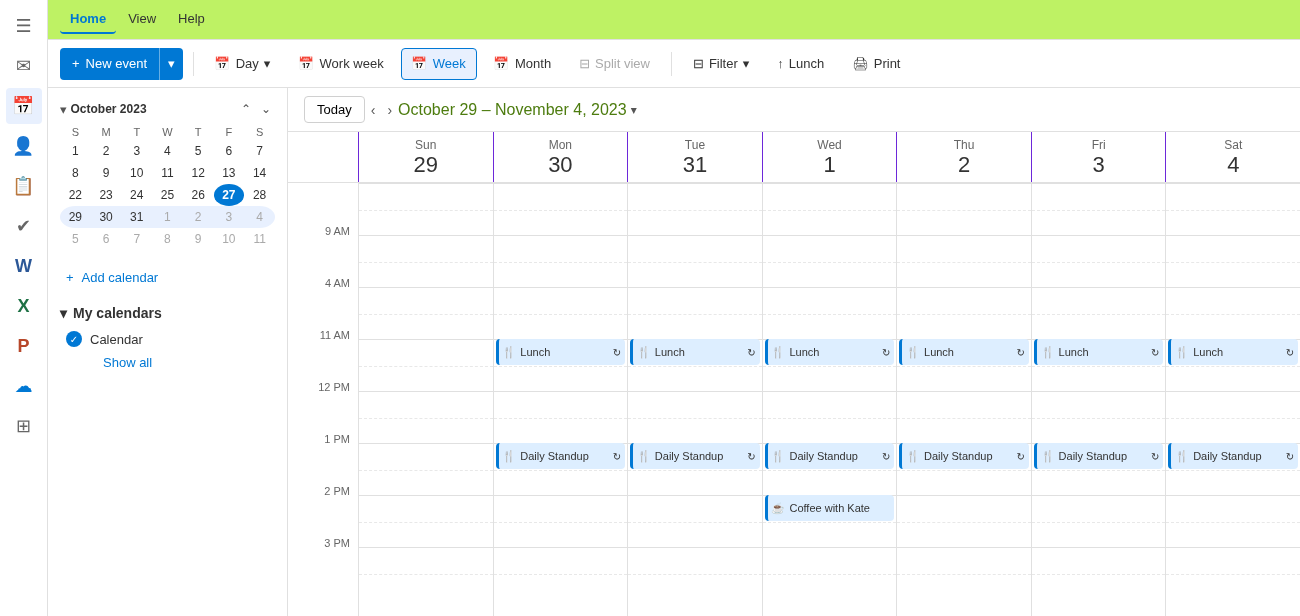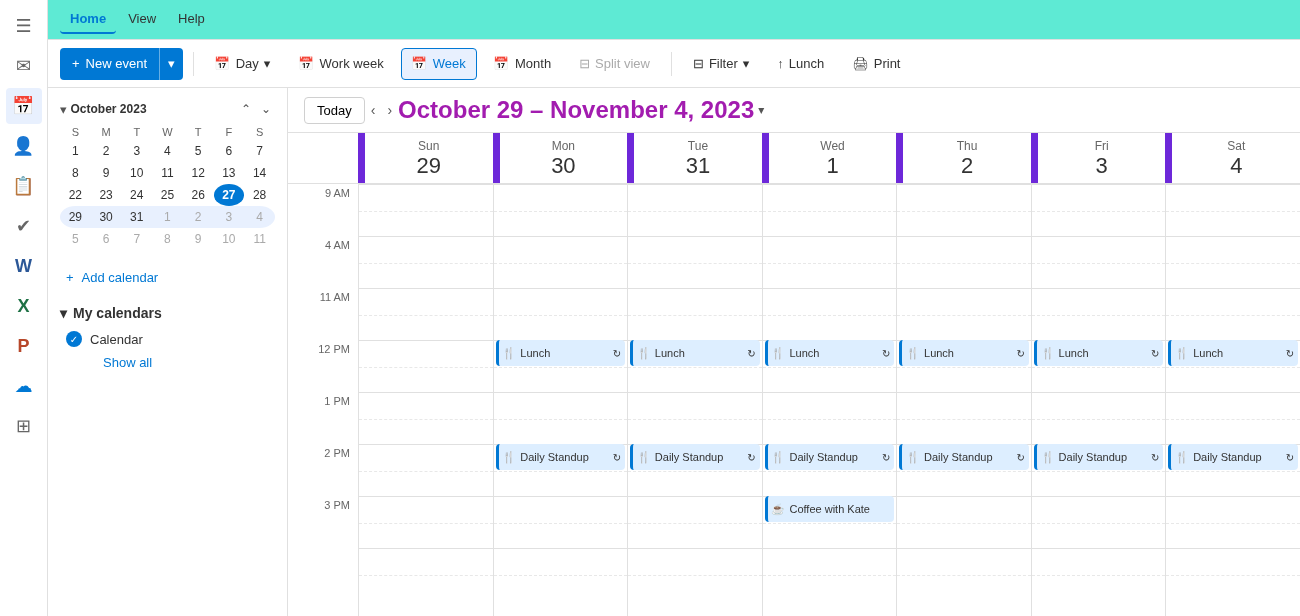--- a/index.html
+++ b/index.html
@@ -34,21 +34,21 @@
     .main-content {
       flex: 1;
       display: flex;
       flex-direction: column;
       overflow: hidden;
     }
 
     
     .top-bar {
       height: 40px;
-      background: #5eead4;
+      background: #bef264;
       border-bottom: 1px solid #e0e0e0;
       display: flex;
       align-items: center;
       padding: 0 12px;
       gap: 2px;
       text-align: center;
     }
     .menu-item {
       padding: 6px 10px;
       cursor: pointer;
@@ -263,23 +263,23 @@
     .nav-arrow {
       background: none;
       border: none;
       cursor: pointer;
       padding: 4px 6px;
       border-radius: 4px;
       font-size: 14px;
       color: #555;
     }
     .cal-title {
-      font-size: 24px;
-      font-weight: 700;
-      color: #a21caf;
+      font-size: 16px;
+      font-weight: 400;
+      color: #4d7c0f;
     }
     .cal-title-dropdown {
       cursor: pointer;
       color: #555;
       margin-left: 4px;
       font-size: 12px;
     }
 
     
     .week-grid {
@@ -293,21 +293,21 @@
       border-bottom: 1px solid #e0e0e0;
     }
     .time-gutter {
       width: 70px;
       flex-shrink: 0;
     }
     .day-col-header {
       flex: 1;
       text-align: center;
       padding: 6px 0 4px;
-      border-left: 7px solid #6d28d9;
+      border-left: 1px solid #6d28d9;
     }
     .day-col-header .day-name {
       font-size: 12px;
       color: #666;
       font-weight: 400;
     }
     .day-col-header .day-num {
       font-size: 22px;
       font-weight: 300;
       color: #333;
@@ -315,20 +315,21 @@
 
     .week-body {
       flex: 1;
       overflow-y: auto;
       display: flex;
       position: relative;
     }
     .time-col {
       width: 70px;
       flex-shrink: 0;
+      margin-top: 39px;
     }
     .time-slot {
       height: 52px;
       display: flex;
       align-items: flex-start;
       justify-content: flex-end;
       padding-right: 8px;
       padding-top: 2px;
       font-size: 11px;
       color: #666;

